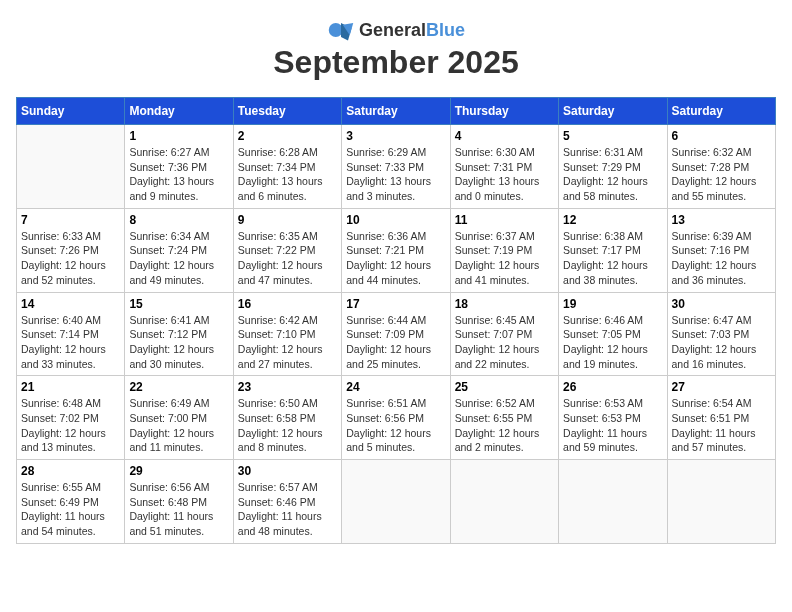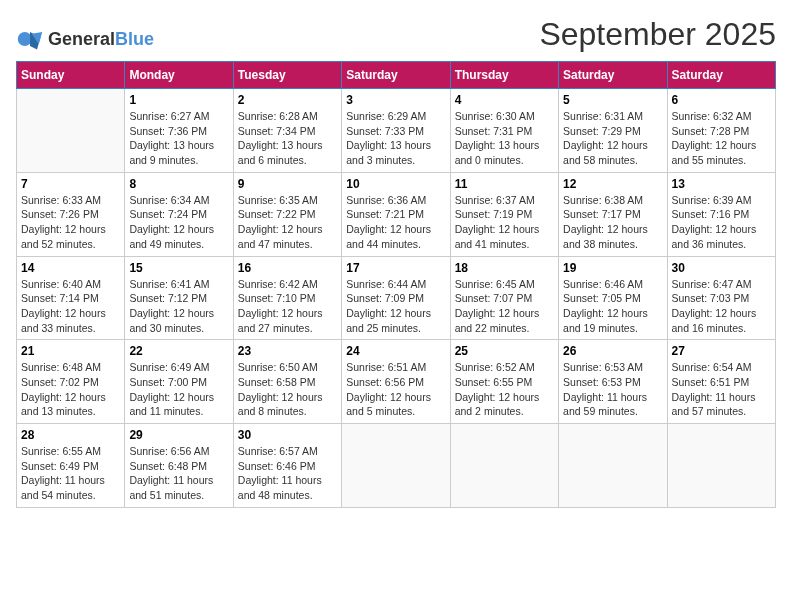--- a/index.html
+++ b/index.html
@@ -6,51 +6,52 @@
     body {
       font-family: Arial, sans-serif;
       background: #fff;
       width: 792px;
       min-height: 612px;
       padding: 16px;
     }
     .header {
       display: flex;
       justify-content: space-between;
-      align-items: flex-end;
-      margin-bottom: 8px;
+      align-items: center;
+      margin-bottom: 16px;
+      flex-direction: column;
     }
     .logo {
       display: flex;
       align-items: center;
       gap: 4px;
     }
     .logo-icon {
       width: 28px;
       height: 28px;
     }
     .title-section {
       text-align: right;
     }
     .month-title {
       font-size: 32px;
-      font-weight: normal;
+      font-weight: bold;
       color: #333;
     }
     .location {
       font-size: 14px;
       color: #555;
     }
     table {
       width: 100%;
       border-collapse: collapse;
       font-size: 11px;
     }
     thead tr th {
-      background-color: #be185d;
+      background-color: #1d4ed8;
       color: #fff;
       padding: 6px 4px;
       text-align: left;
       font-size: 12px;
       font-weight: bold;
       border: 1px solid #3a7fc0;
     }
     tbody tr td {
       border: 1px solid #ccc;
       vertical-align: top;

